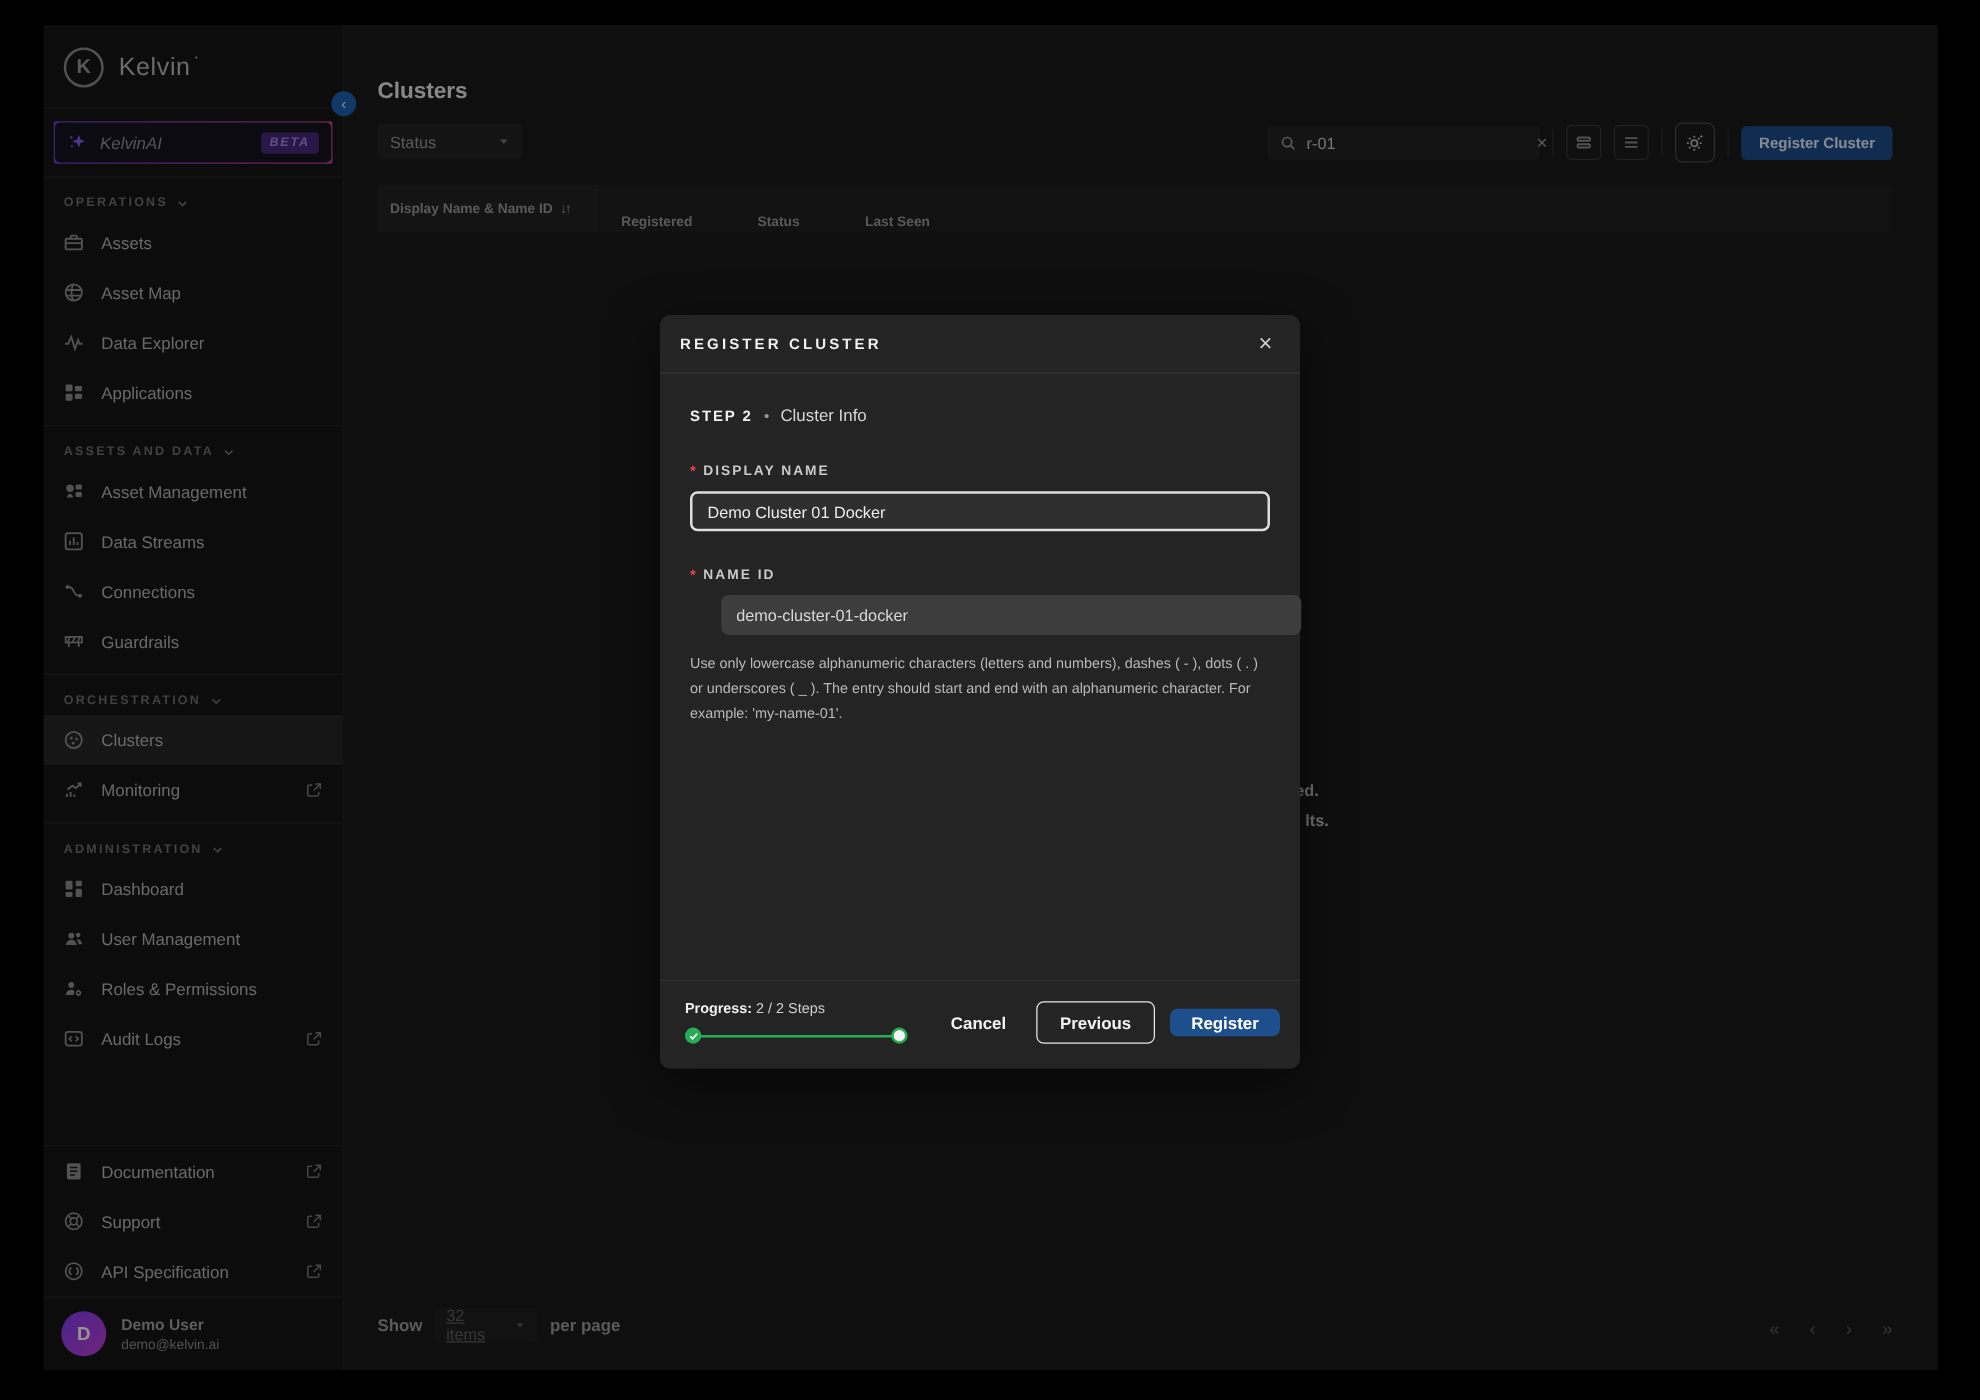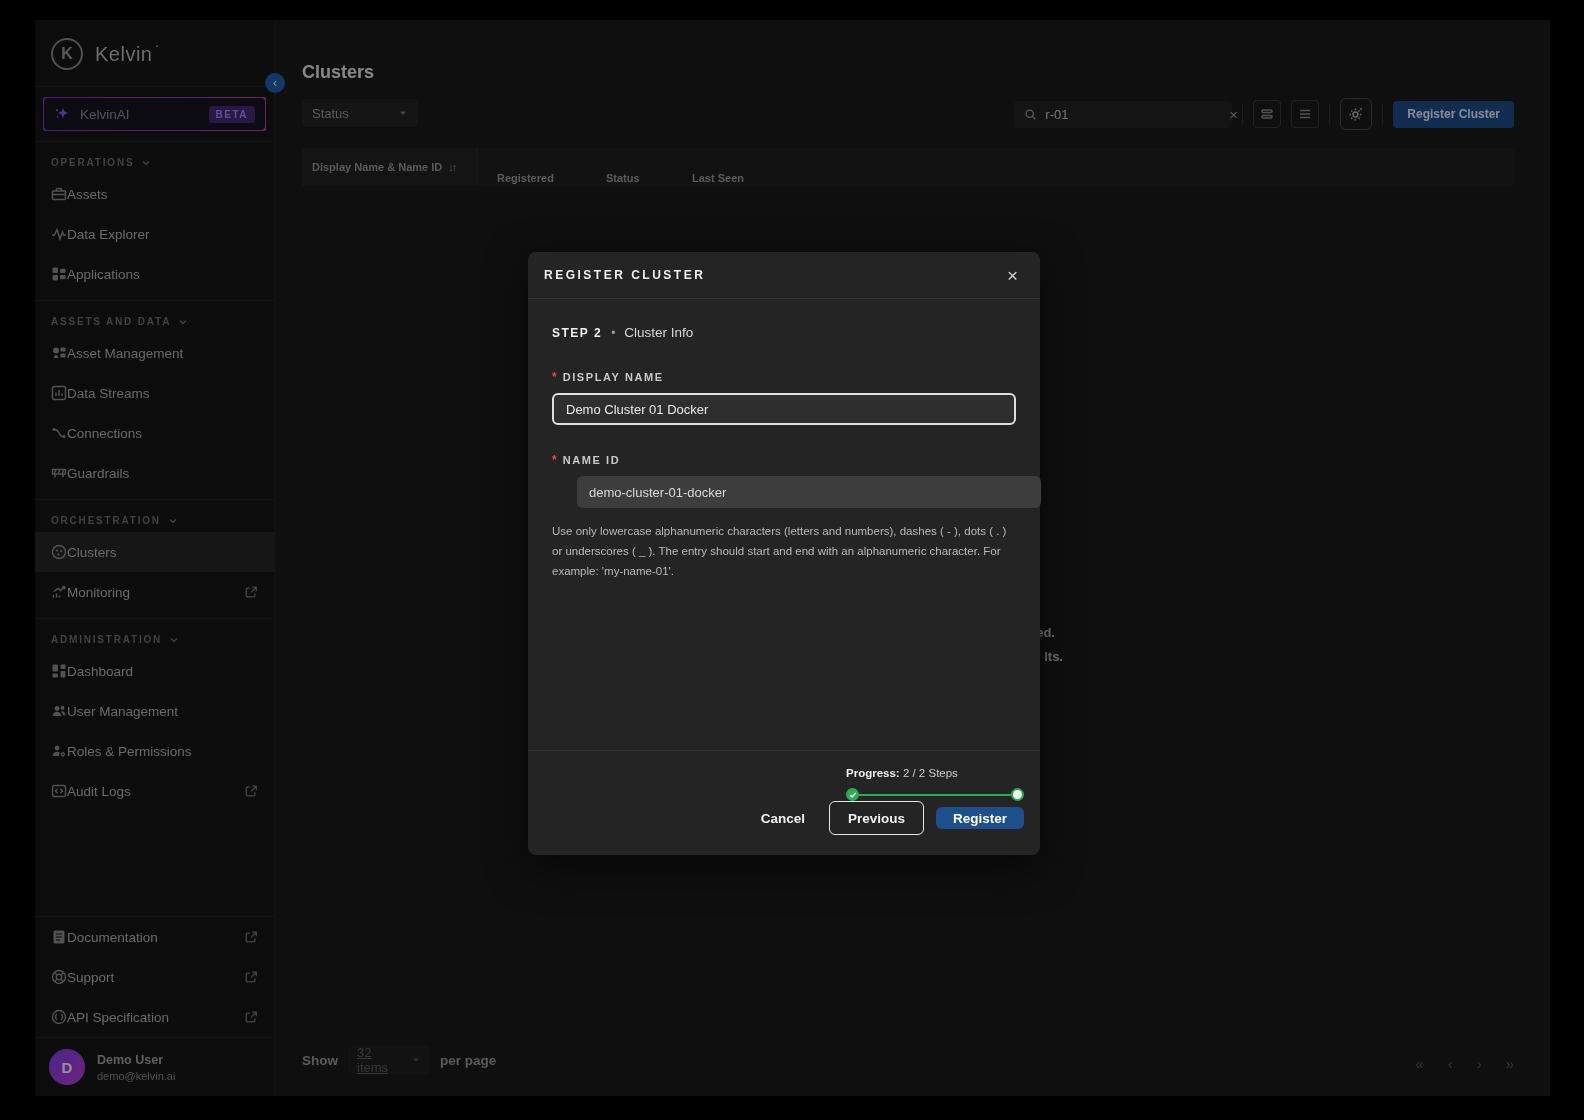--- a/index.html
+++ b/index.html
@@ -8,26 +8,26 @@
   .stage { position:relative; width:1584px; height:1120px; background:#000; overflow:hidden; }
   .app { position:absolute; left:35px; top:20px; width:1515px; height:1076px; display:flex; background:#1b1b1b; }
 
   
   .sidebar { width:240px; background:#161616; border-right:1px solid #242424; display:flex; flex-direction:column; position:relative; flex:0 0 240px; }
   .logo-row { display:flex; align-items:center; gap:12px; padding:18px 16px 16px 16px; }
   .logo-circle { width:32px; height:32px; border:2px solid #8a8a8a; border-radius:50%; display:flex; align-items:center; justify-content:center; color:#9a9a9a; font-size:16px; font-weight:bold; }
   .logo-name { color:#b9b9b9; font-size:20px; letter-spacing:.5px; position:relative; }
   .logo-name::after { content:""; position:absolute; right:-6px; top:2px; width:2px; height:2px; border-radius:50%; background:#8a8a8a; }
   .sdiv { border-top:1px solid #232323; }
-  .ai-wrap { margin:10px 8px; padding:1px; border-radius:2px; background:linear-gradient(90deg,#6d3bd0,#c2418f); }
+  .ai-wrap { margin:10px 8px; padding:1px; border-radius:2px; background:linear-gradient(90deg,#6d3bd0,#c2418f);font-style:italic; }
   .ai-btn { height:32px; border-radius:4px; background:#181420; display:flex; align-items:center; gap:10px; padding:0 10px; }
   .ai-label { color:#8f8f9a; font-size:13.5px; flex:1; }
   .beta { background:#46287a; color:#a78be8; font-size:10px; letter-spacing:1.5px; font-weight:bold; padding:3px 7px; border-radius:3px; }
   .ssec-head { display:flex; align-items:center; gap:7px; padding:15px 16px 6px 16px; color:#707070; font-size:10px; font-weight:bold; letter-spacing:1.8px; }
-  .sitem { height:40px; display:flex; align-items:center; gap:0; padding:0 16px; cursor:pointer; }
+  .sitem { height:40px; display:flex; align-items:center; gap:14px; padding:0 16px; cursor:pointer; }
   .sitem.active { background:#262626; }
   .sicon { width:16px; height:16px; color:#8d8d8d; display:inline-flex; flex:0 0 16px; }
   .sicon svg, .ext svg, .chev svg { width:100%; height:100%; }
   .slabel { color:#b6b6b6; font-size:13.5px; }
   .ext { width:14px; height:14px; color:#7a7a7a; margin-left:auto; display:inline-flex; flex:0 0 14px; }
   .chev { width:10px; height:10px; color:#707070; display:inline-flex; }
   .spacer { flex:1; }
   .user-row { border-top:1px solid #232323; display:flex; align-items:center; gap:12px; padding:11px 14px; }
   .avatar { width:36px; height:36px; border-radius:50%; background:linear-gradient(135deg,#7e3ff2,#c13fd6); color:#fff; display:flex; align-items:center; justify-content:center; font-size:15px; font-weight:bold; }
   .uname { color:#a3a3a3; font-size:12.5px; font-weight:bold; }
@@ -73,21 +73,21 @@
   .step-dot { color:#9a9a9a; font-size:12px; }
   .step-name { color:#d6d6d6; font-size:13.5px; }
   .f-label-row { display:flex; align-items:center; gap:6px; margin-bottom:9px; }
   .req { color:#e5484d; font-size:12px; font-weight:bold; }
   .f-label { color:#c9c9c9; font-size:11px; font-weight:bold; letter-spacing:1.6px; }
   .f-input { width:100%; height:32px; border-radius:6px; padding:0 12px; font-size:13px; font-family:"Liberation Sans",sans-serif; outline:none; }
   .f-input.focused { background:#2e2e2e; border:2px solid #dedede; color:#ececec; }
   .f-input.filled { background:#3d3d3d; border:none; color:#d9d9d9;margin-left:25px; }
   .gap28 { height:28px; }
   .help { margin-top:13px; color:#b9b9b9; font-size:11.5px; line-height:20px; max-width:466px; }
-  .m-foot { position:absolute; left:0; right:0; bottom:0; padding:16px 16px 20px 20px; border-top:1px solid #303030; display:flex; align-items:flex-end;flex-direction:column; }
+  .m-foot { position:absolute; left:0; right:0; bottom:0; padding:16px 16px 20px 20px; border-top:1px solid #303030; display:flex; align-items:flex-end; }
   .prog-label { font-size:11.5px; color:#cfcfcf; }
   .prog-label b { color:#f0f0f0; }
   .prog-bar { position:relative; width:178px; height:13px; margin-top:9px; }
   .prog-line { position:absolute; left:4px; right:4px; top:5.5px; height:2px; }
   .dot { position:absolute; top:0; width:13px; height:13px; border-radius:50%; }
   .dot.start { left:0; display:flex; align-items:center; justify-content:center; }
   .dot.end { right:0; background:#f2f2f2; border-style:solid; border-width:2px; }
   .m-actions { margin-left:auto; display:flex; align-items:center; gap:12px; }
   .btn-cancel { background:none; border:none; color:#f2f2f2; font-size:13.5px; font-weight:bold; padding:8px 12px; cursor:pointer; font-family:"Liberation Sans",sans-serif; }
   .btn-prev { background:transparent; border:1px solid #e6e6e6; border-radius:6px; color:#f2f2f2; font-size:13.5px; font-weight:bold; height:34px; padding:0 18px; cursor:pointer; font-family:"Liberation Sans",sans-serif; }
@@ -136,20 +136,29 @@
             <svg viewBox="0 0 16 16" fill="none" stroke="currentColor" stroke-width="1.5">
               <rect x="1.5" y="5" width="13" height="8.5" rx="1"></rect>
               <path d="M5.5 5V3.5a1 1 0 011-1h3a1 1 0 011 1V5M1.5 8.5h13"></path>
             </svg>
           </span>
         <span class="slabel">Assets</span>
       </div>
       <div class="sitem">
         <span class="sicon">
             <svg viewBox="0 0 16 16" fill="none" stroke="currentColor" stroke-width="1.5">
+              <circle cx="8" cy="8" r="6.5"></circle>
+              <path d="M2 6h12M2.5 10.5h11M8 1.5c-2.4 2-2.4 11 0 13"></path>
+            </svg>
+          </span>
+        <span class="slabel">Asset Map</span>
+      </div>
+      <div class="sitem">
+        <span class="sicon">
+            <svg viewBox="0 0 16 16" fill="none" stroke="currentColor" stroke-width="1.5">
               <path d="M1 9h2.5L6 3.5l3 9.5 2.5-7 1 3H15"></path>
             </svg>
           </span>
         <span class="slabel">Data Explorer</span>
       </div>
       <div class="sitem">
         <span class="sicon">
             <svg viewBox="0 0 16 16" fill="currentColor">
               <rect x="1.5" y="1.5" width="5.5" height="5.5" rx="1"></rect>
               <rect x="9" y="2.8" width="5.5" height="4.2" rx="1"></rect>

